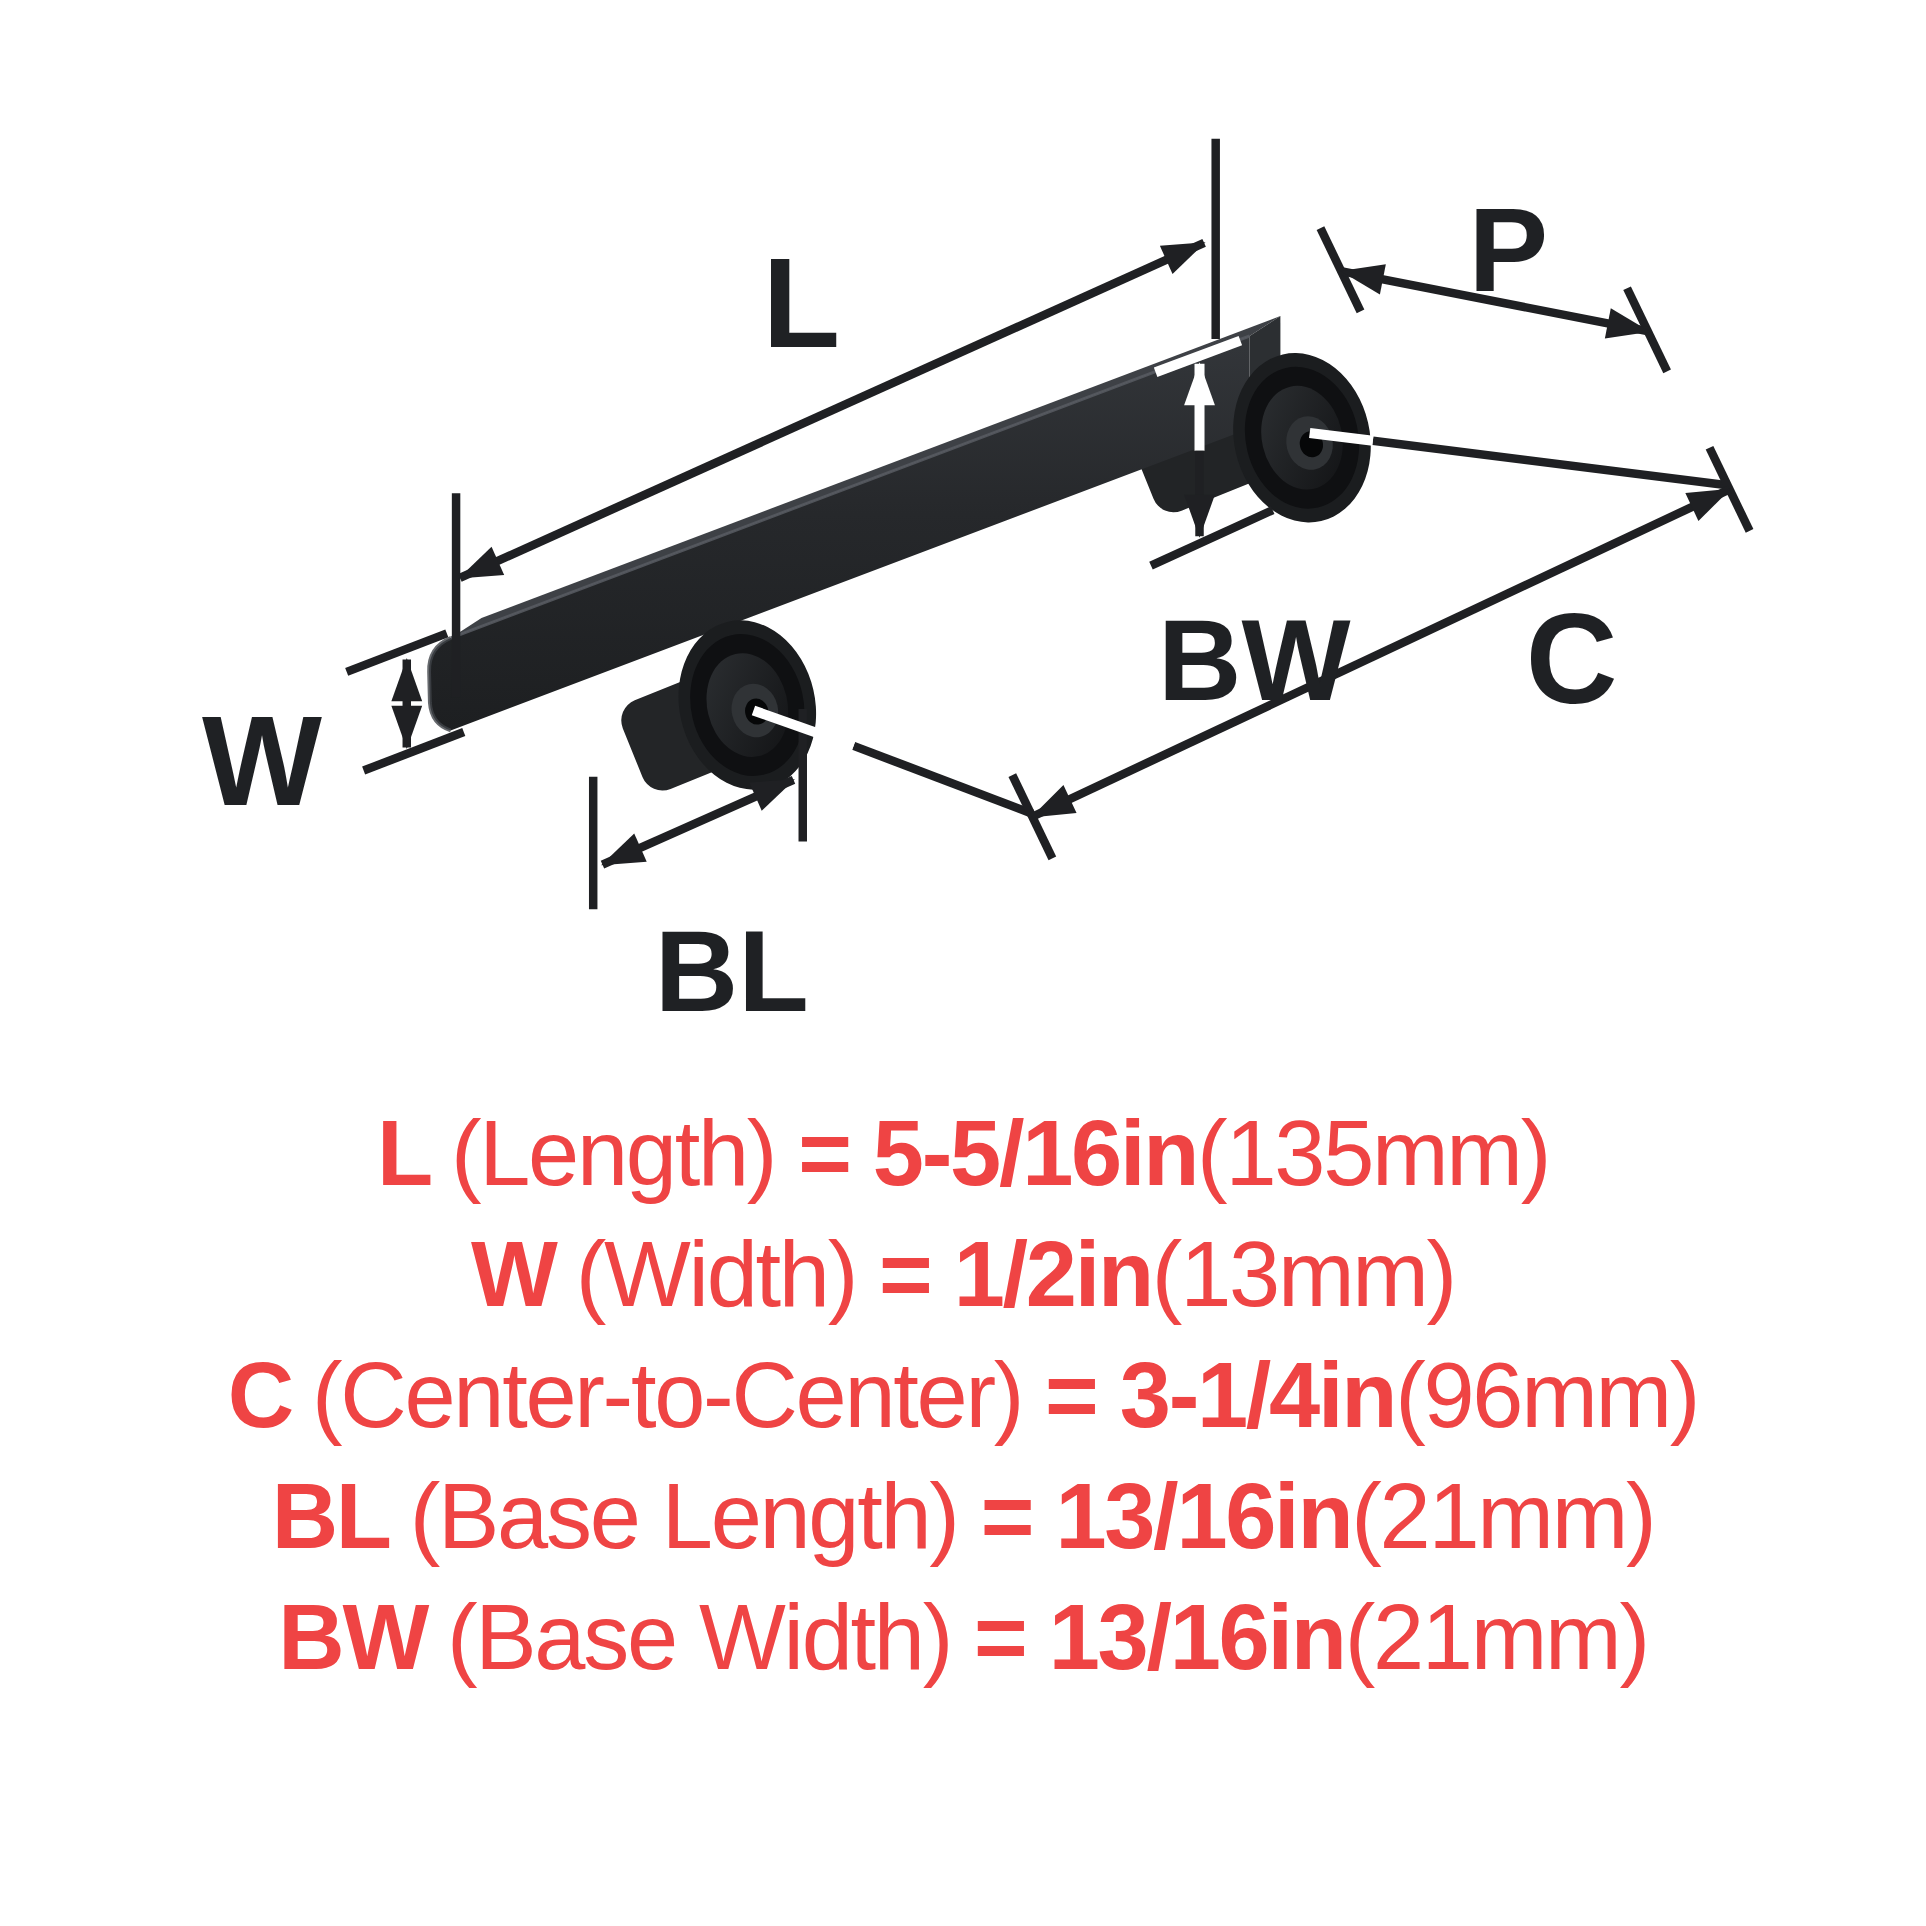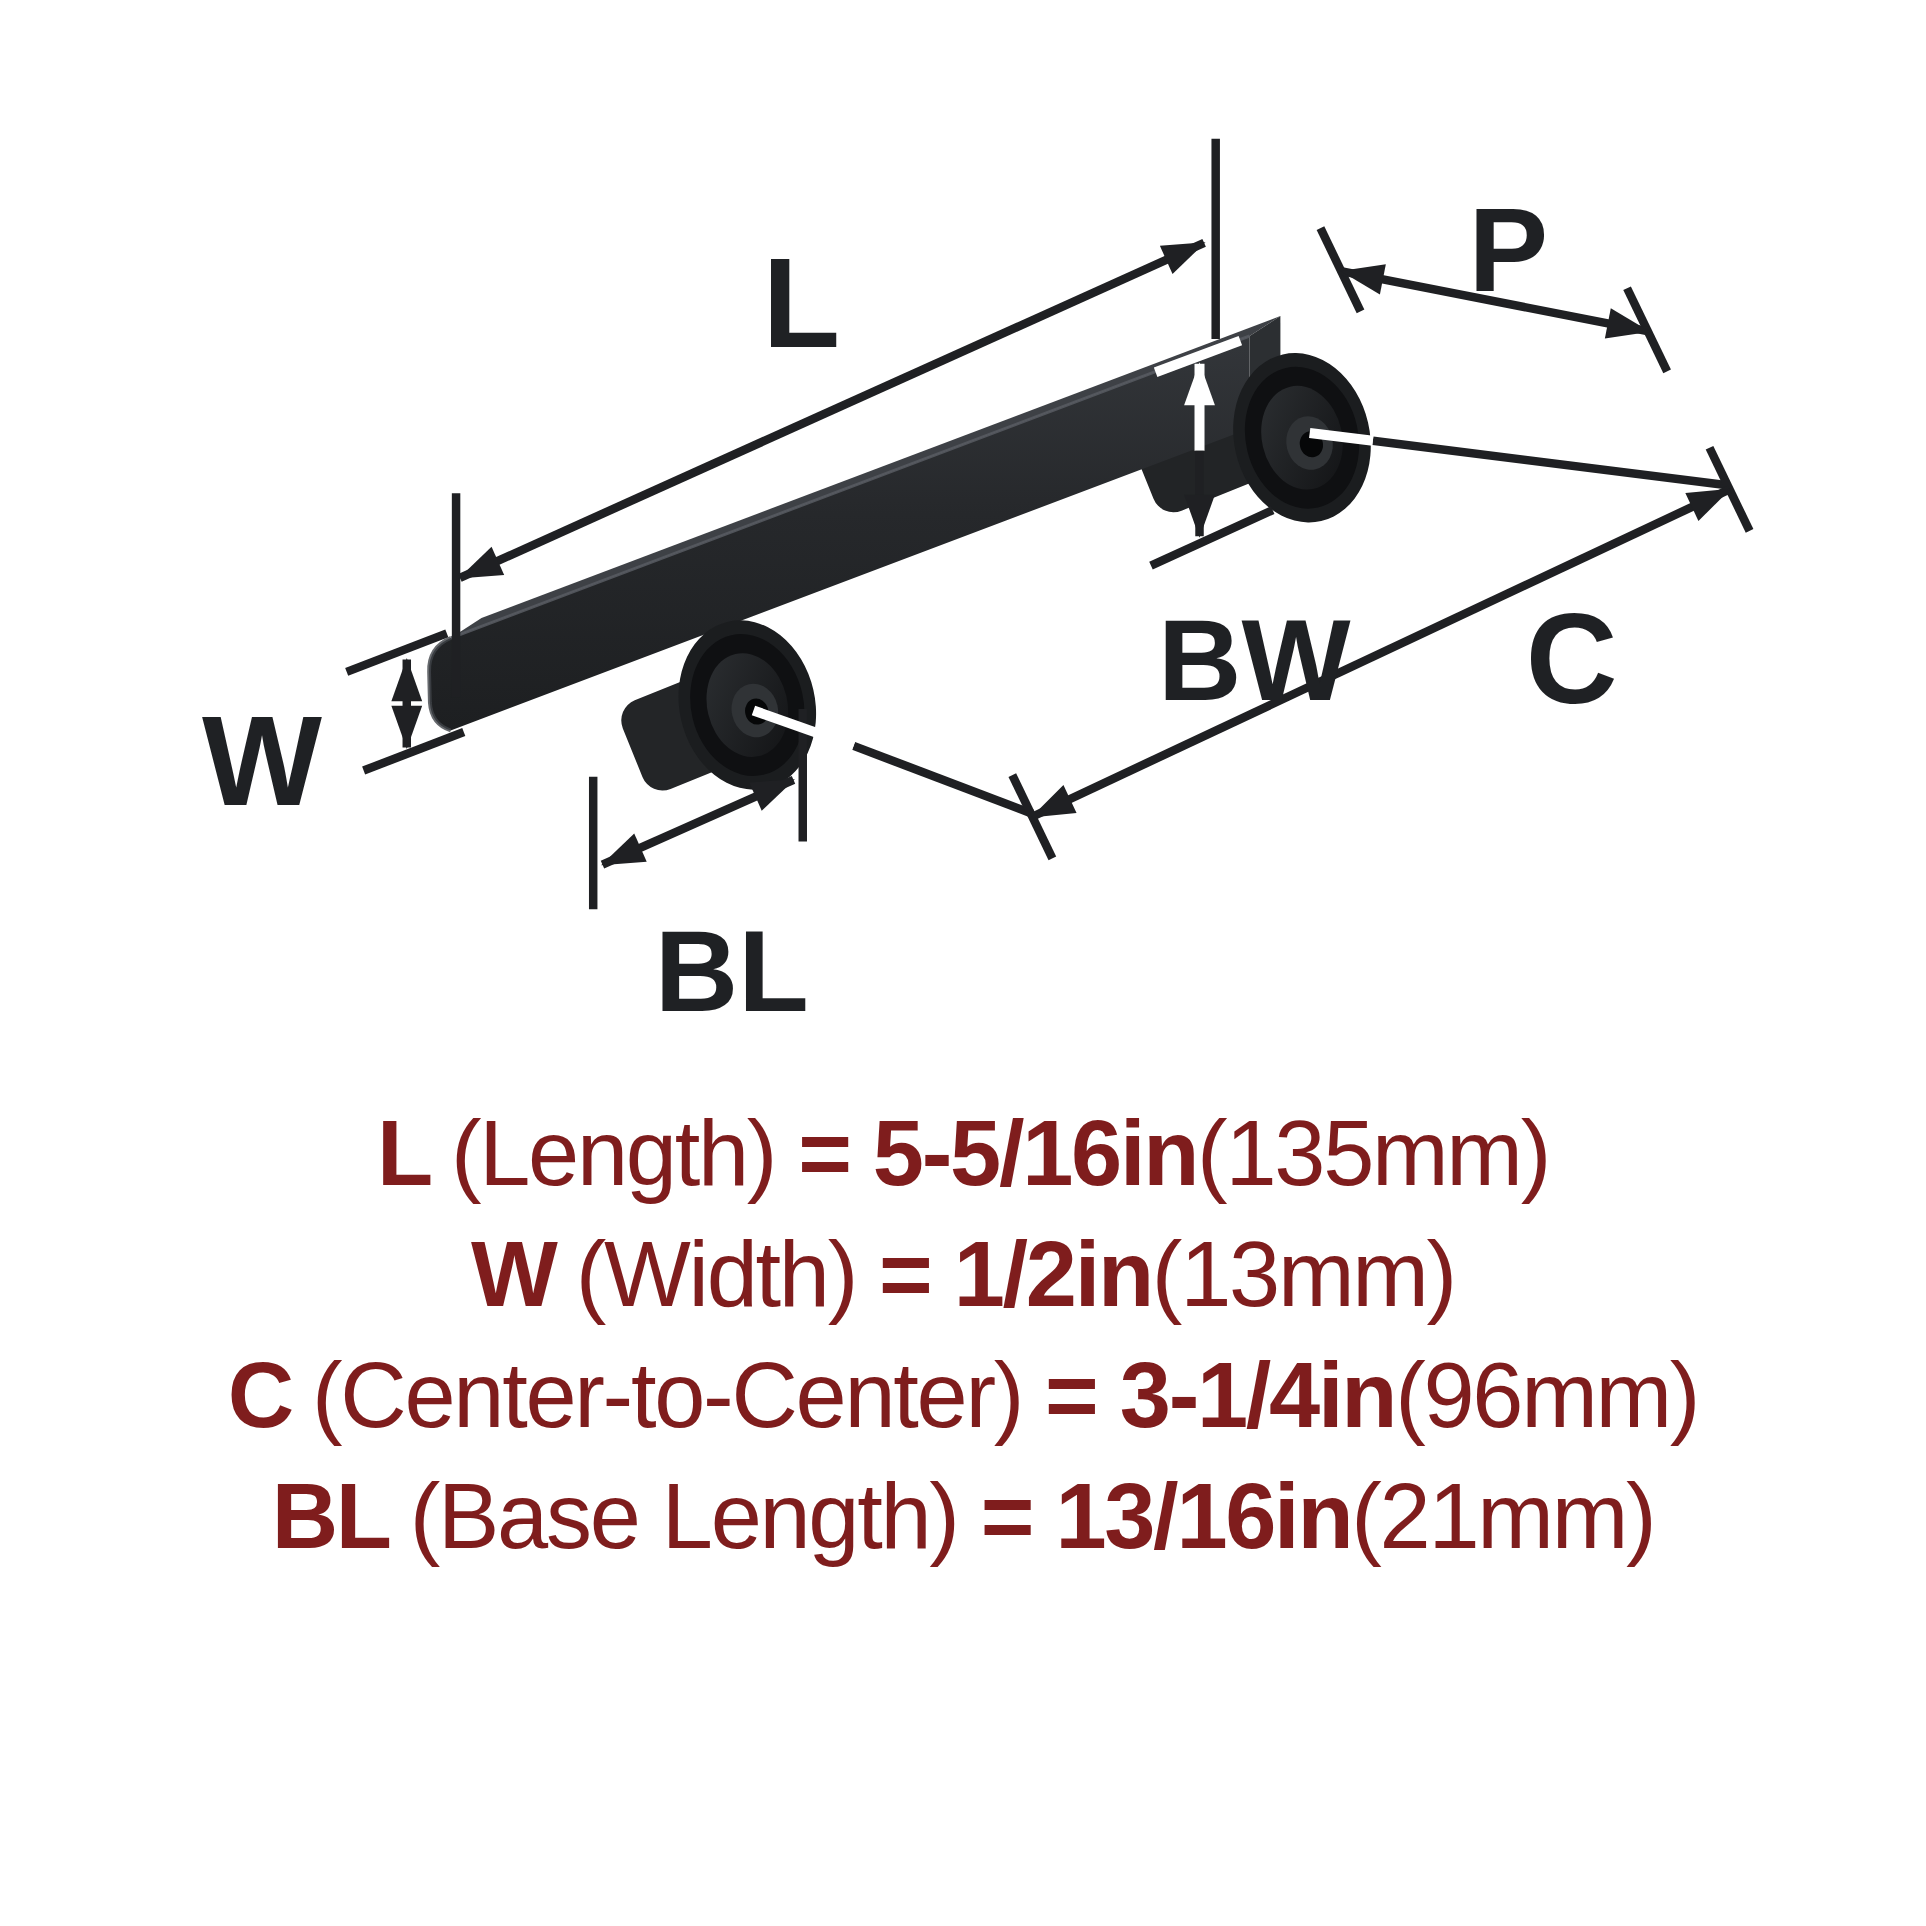--- a/index.html
+++ b/index.html
@@ -15,21 +15,21 @@
     font-family:"Liberation Sans", sans-serif;
     font-weight:bold;
     fill:#1f2124;
     text-anchor:middle;
   }
   .specs{
     position:absolute;
     top:1093px;left:0;
     width:1926px;
     text-align:center;
-    color:#7f1d1d;
+    color:#ef4444;
     font-size:92px;
     letter-spacing:-2.3px;
     line-height:121px;
     white-space:nowrap;
   }
   .spec-line{height:121px;}
   .sk{font-weight:700;margin-right:20px;}
   .sd{font-weight:400;margin-right:23px;}
   .sv{font-weight:700;}
   .sm{font-weight:400;}
@@ -144,16 +144,17 @@
     <text class="dim-label" x="1628" y="908" font-size="150">BW</text>
     <text class="dim-label" x="340" y="1045" font-size="165">W</text>
     <text class="dim-label" x="950" y="1312" font-size="150">BL</text>
   </svg>
 
   <div class="specs">
     <div class="spec-line"><span class="sk">L</span><span class="sd">(Length)</span><span class="sv">= 5-5/16in</span><span class="sm">(135mm)</span></div>
     <div class="spec-line"><span class="sk">W</span><span class="sd">(Width)</span><span class="sv">= 1/2in</span><span class="sm">(13mm)</span></div>
     <div class="spec-line"><span class="sk">C</span><span class="sd">(Center-to-Center)</span><span class="sv">= 3-1/4in</span><span class="sm">(96mm)</span></div>
     <div class="spec-line"><span class="sk">BL</span><span class="sd">(Base Length)</span><span class="sv">= 13/16in</span><span class="sm">(21mm)</span></div>
+    <div class="spec-line"><span class="sk">BW</span><span class="sd">(Base Width)</span><span class="sv">= 13/16in</span><span class="sm">(21mm)</span></div>
   </div>
 
 </div>
 
 
 </body></html>

